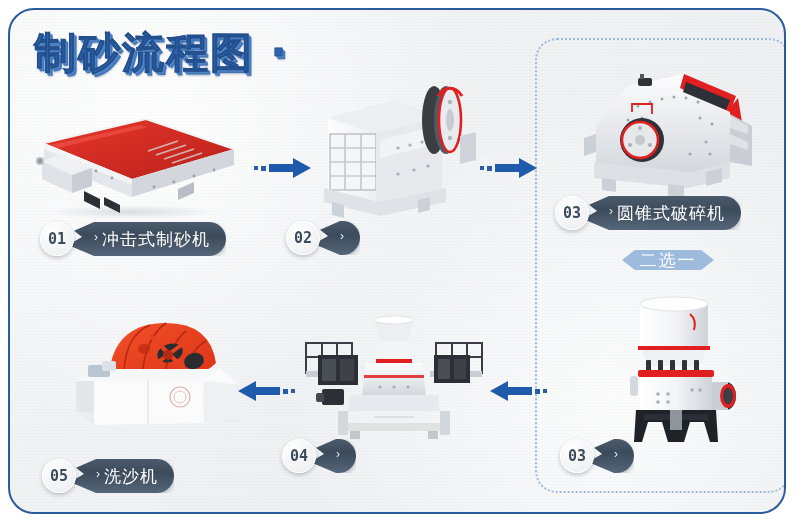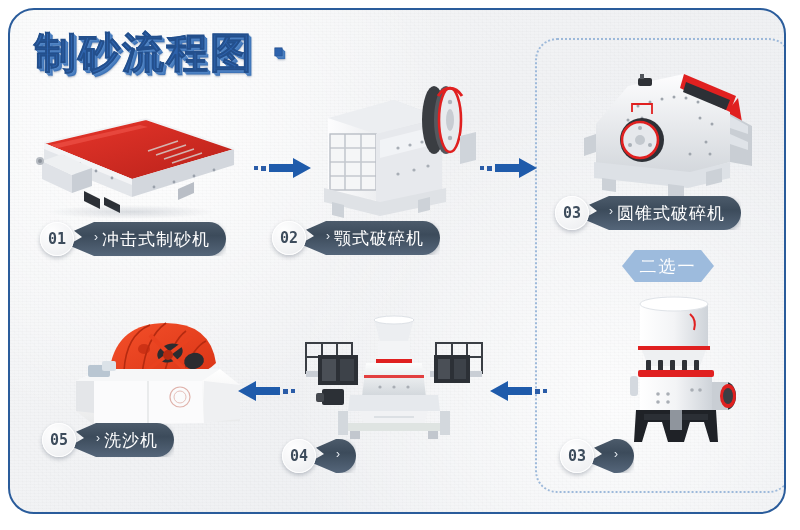--- a/index.html
+++ b/index.html
@@ -48,21 +48,21 @@
   
   .dashgroup{
     position:absolute;left:525px;top:28px;width:256px;height:455px;
     box-sizing:border-box;
     border:2px dotted #9db9da;
     border-radius:22px;
   }
 
   
   .hexbadge{
-    position:absolute;left:612px;top:240px;width:92px;height:32px;
+    position:absolute;left:612px;top:240px;width:92px;height:20px;
     background:#9dbbdd;
     -webkit-clip-path:polygon(14% 0,86% 0,100% 50%,86% 100%,14% 100%,0 50%);
     clip-path:polygon(14% 0,86% 0,100% 50%,86% 100%,14% 100%,0 50%);
     display:flex;align-items:center;justify-content:center;
     color:#ffffff;font-size:17px;letter-spacing:2px;font-weight:500;
     font-family:"DejaVu Sans","Liberation Sans",sans-serif;
   }
 
   
   .label{position:absolute;height:36px;display:flex;align-items:center;}
@@ -492,25 +492,24 @@
     </div>
 
     <div class="label" style="left:30px;top:210px;align-items:flex-end;">
       <div class="numcircle">01</div>
       <div class="pill">
         <span class="chev">›</span>
         <span class="ltxt">冲击式制砂机</span>
       </div>
     </div>
 
-    <div class="label" style="left:262px;top:210px;justify-content:center;">
+    <div class="label" style="left:276px;top:210px;justify-content:center;">
       <div class="numcircle">02</div>
       <div class="pill">
         <span class="chev">›</span>
-        <span class="ltxt">颚式破碎机</span>
       </div>
     </div>
 
     <div class="label" style="left:545px;top:185px;">
       <div class="numcircle">03</div>
       <div class="pill">
         <span class="chev">›</span>
         <span class="ltxt">圆锥式破碎机</span>
       </div>
     </div>
@@ -522,21 +521,21 @@
       </div>
     </div>
 
     <div class="label" style="left:272px;top:428px;justify-content:flex-end;">
       <div class="numcircle">04</div>
       <div class="pill">
         <span class="chev">›</span>
       </div>
     </div>
 
-    <div class="label" style="left:32px;top:412px;">
+    <div class="label" style="left:32px;top:448px;">
       <div class="numcircle">05</div>
       <div class="pill">
         <span class="chev">›</span>
         <span class="ltxt">洗沙机</span>
       </div>
     </div>
 
   </div>
 </div>
 

